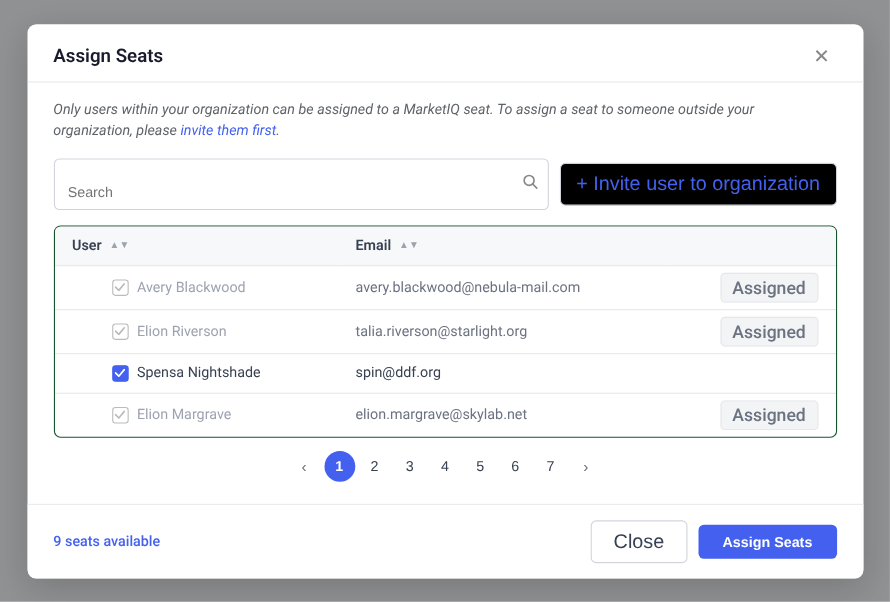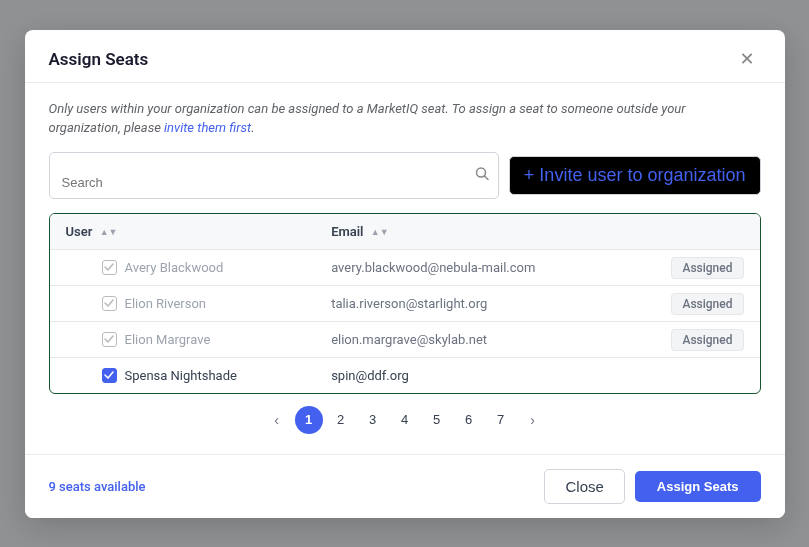--- a/index.html
+++ b/index.html
@@ -186,21 +186,21 @@
       color: #6b7280;
     }
     .email-active {
       color: #374151;
     }
     .assigned-badge {
       background: #f3f4f6;
       color: #6b7280;
       border-radius: 4px;
       padding: 3px 10px;
-      font-size: 12px;
+      font-size: 16px;
       font-weight: 500;
       border: 1px solid #e5e7eb;
     }
     .pagination {
       display: flex;
       align-items: center;
       justify-content: center;
       gap: 4px;
       padding: 12px 0 4px;
     }
@@ -242,21 +242,21 @@
     .footer-actions {
       display: flex;
       gap: 10px;
       align-items: center;
     }
     .btn-close {
       background: #fff;
       border: 1px solid #d1d5db;
       border-radius: 5px;
       padding: 8px 20px;
-      font-size: 15px;
+      font-size: 18px;
       color: #374151;
       cursor: pointer;
     }
     .btn-assign {
       background: #4361ee;
       border: none;
       border-radius: 5px;
       padding: 8px 22px;
       font-size: 13px;
       color: #fff;
@@ -334,45 +334,45 @@
                     </div>
                     <span class="user-name-assigned">Elion Riverson</span>
                   </div>
                 </td>
                 <td><span class="email-assigned">talia.riverson@starlight.org</span></td>
                 <td style="text-align: right;"><span class="assigned-badge">Assigned</span></td>
               </tr>
               <tr>
                 <td>
                   <div class="user-cell">
+                    <div class="cb checked-blue">
+                      <svg width="10" height="8" viewBox="0 0 10 8" fill="none">
+                        <polyline points="1,4 4,7 9,1" stroke="white" stroke-width="1.5" stroke-linecap="round" stroke-linejoin="round"></polyline>
+                      </svg>
+                    </div>
+                    <span class="user-name-active">Spensa Nightshade</span>
+                  </div>
+                </td>
+                <td><span class="email-active">spin@ddf.org</span></td>
+                <td style="text-align: right;"></td>
+              </tr>
+              <tr>
+                <td>
+                  <div class="user-cell">
                     <div class="cb checked-assigned">
                       <svg width="10" height="8" viewBox="0 0 10 8" fill="none">
                         <polyline points="1,4 4,7 9,1" stroke="#bbb" stroke-width="1.5" stroke-linecap="round" stroke-linejoin="round"></polyline>
                       </svg>
                     </div>
                     <span class="user-name-assigned">Elion Margrave</span>
                   </div>
                 </td>
                 <td><span class="email-assigned">elion.margrave@skylab.net</span></td>
                 <td style="text-align: right;"><span class="assigned-badge">Assigned</span></td>
               </tr>
-              <tr>
-                <td>
-                  <div class="user-cell">
-                    <div class="cb checked-blue">
-                      <svg width="10" height="8" viewBox="0 0 10 8" fill="none">
-                        <polyline points="1,4 4,7 9,1" stroke="white" stroke-width="1.5" stroke-linecap="round" stroke-linejoin="round"></polyline>
-                      </svg>
-                    </div>
-                    <span class="user-name-active">Spensa Nightshade</span>
-                  </div>
-                </td>
-                <td><span class="email-active">spin@ddf.org</span></td>
-                <td style="text-align: right;"></td>
-              </tr>
             </tbody>
         </table>
       </div>
 
       <div class="pagination">
         <button class="page-btn page-arrow">‹</button>
         <button class="page-btn active">1</button>
         <button class="page-btn">2</button>
         <button class="page-btn">3</button>
         <button class="page-btn">4</button>

